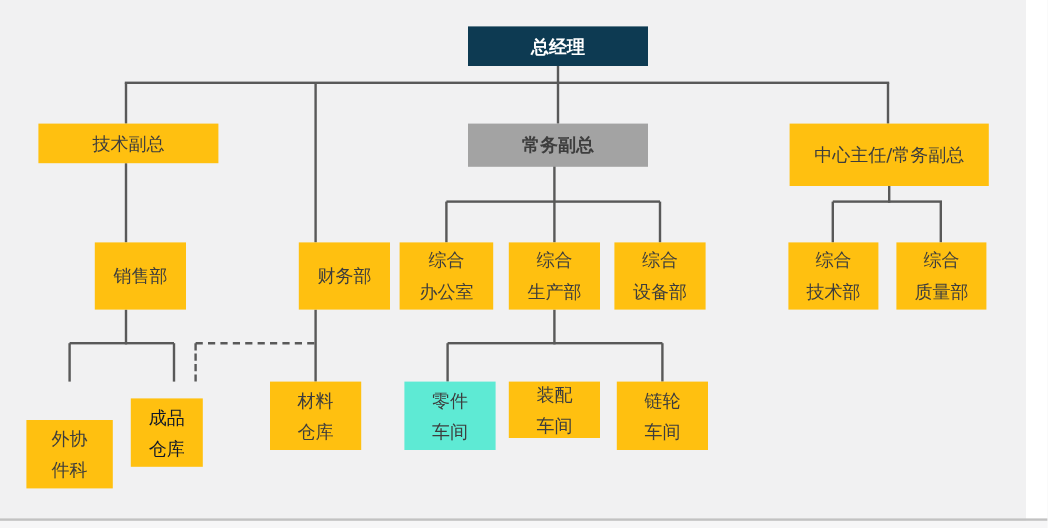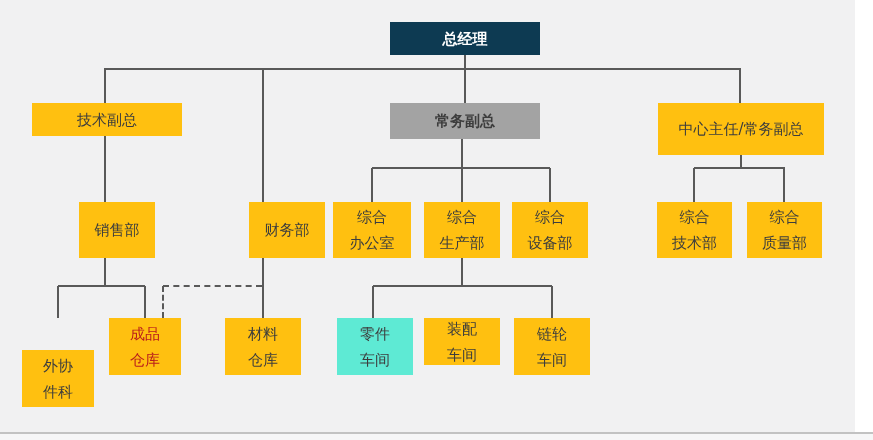--- a/index.html
+++ b/index.html
@@ -101,21 +101,21 @@
       <div class="node dept" style="left: 424px; top: 202px; width: 76px; height: 56px; background: rgb(255, 192, 16); color: rgb(61, 61, 61);">综合
 生产部</div>
       <div class="node dept" style="left: 512px; top: 202px; width: 76px; height: 56px; background: rgb(255, 192, 16); color: rgb(61, 61, 61);">综合
 设备部</div>
       <div class="node dept" style="left: 657px; top: 202px; width: 75px; height: 56px; background: rgb(255, 192, 16); color: rgb(61, 61, 61);">综合
 技术部</div>
       <div class="node dept" style="left: 747px; top: 202px; width: 75px; height: 56px; background: rgb(255, 192, 16); color: rgb(61, 61, 61);">综合
 质量部</div>
       <div class="node dept" style="left: 22px; top: 318px; width: 72px; height: 57px; background: rgb(255, 192, 16); color: rgb(61, 61, 61); margin-top: 32px;">外协
 件科</div>
-      <div class="node dept" style="left: 109px; top: 318px; width: 72px; height: 57px; background: rgb(255, 192, 16); color: #b91c1c;">成品
+      <div class="node dept" style="left: 109px; top: 332px; width: 60px; height: 57px; background: rgb(255, 192, 16); color: #0f172a;">成品
 仓库</div>
       <div class="node dept" style="left: 225px; top: 318px; width: 76px; height: 57px; background: rgb(255, 192, 16); color: rgb(61, 61, 61);">材料
 仓库</div>
       <div class="node dept" style="left: 337px; top: 318px; width: 76px; height: 57px; background: #5eead4; color: rgb(61, 61, 61);">零件
 车间</div>
       <div class="node dept" style="left: 424px; top: 318px; width: 76px; height: 47px; background: rgb(255, 192, 16); color: rgb(61, 61, 61);">装配
 车间</div>
       <div class="node dept" style="left: 514px; top: 318px; width: 76px; height: 57px; background: rgb(255, 192, 16); color: rgb(61, 61, 61);">链轮
 车间</div>
     </div>

